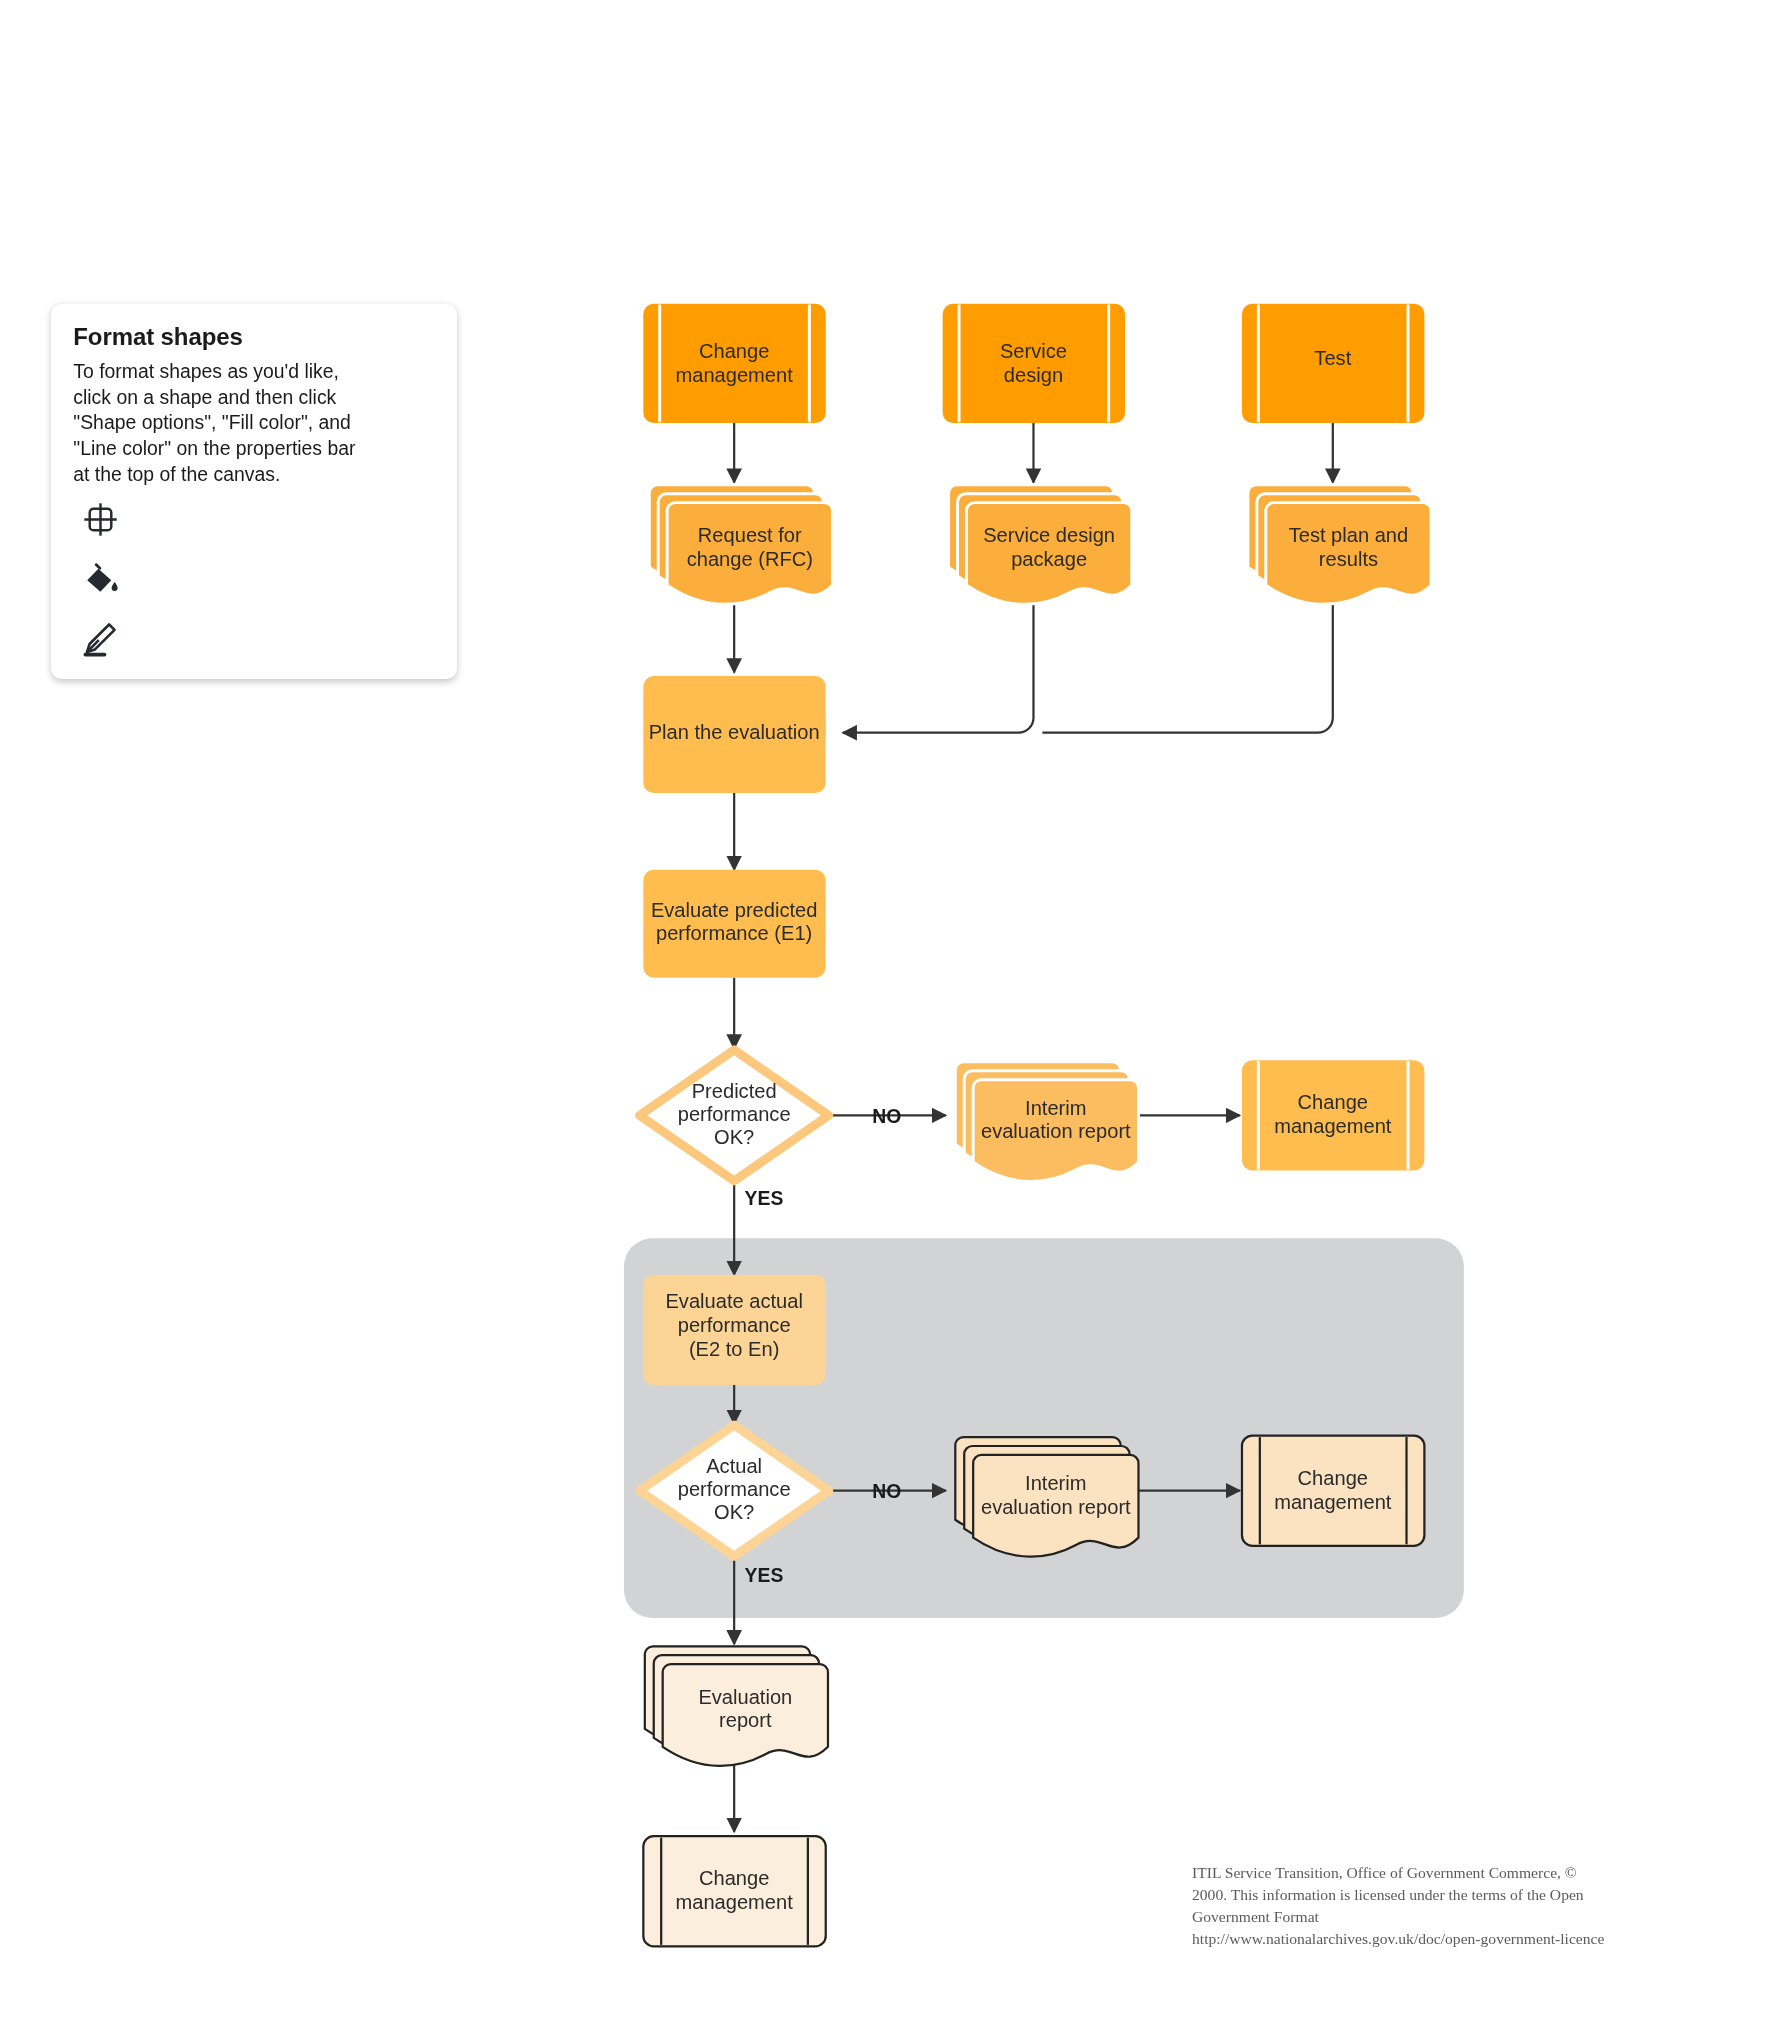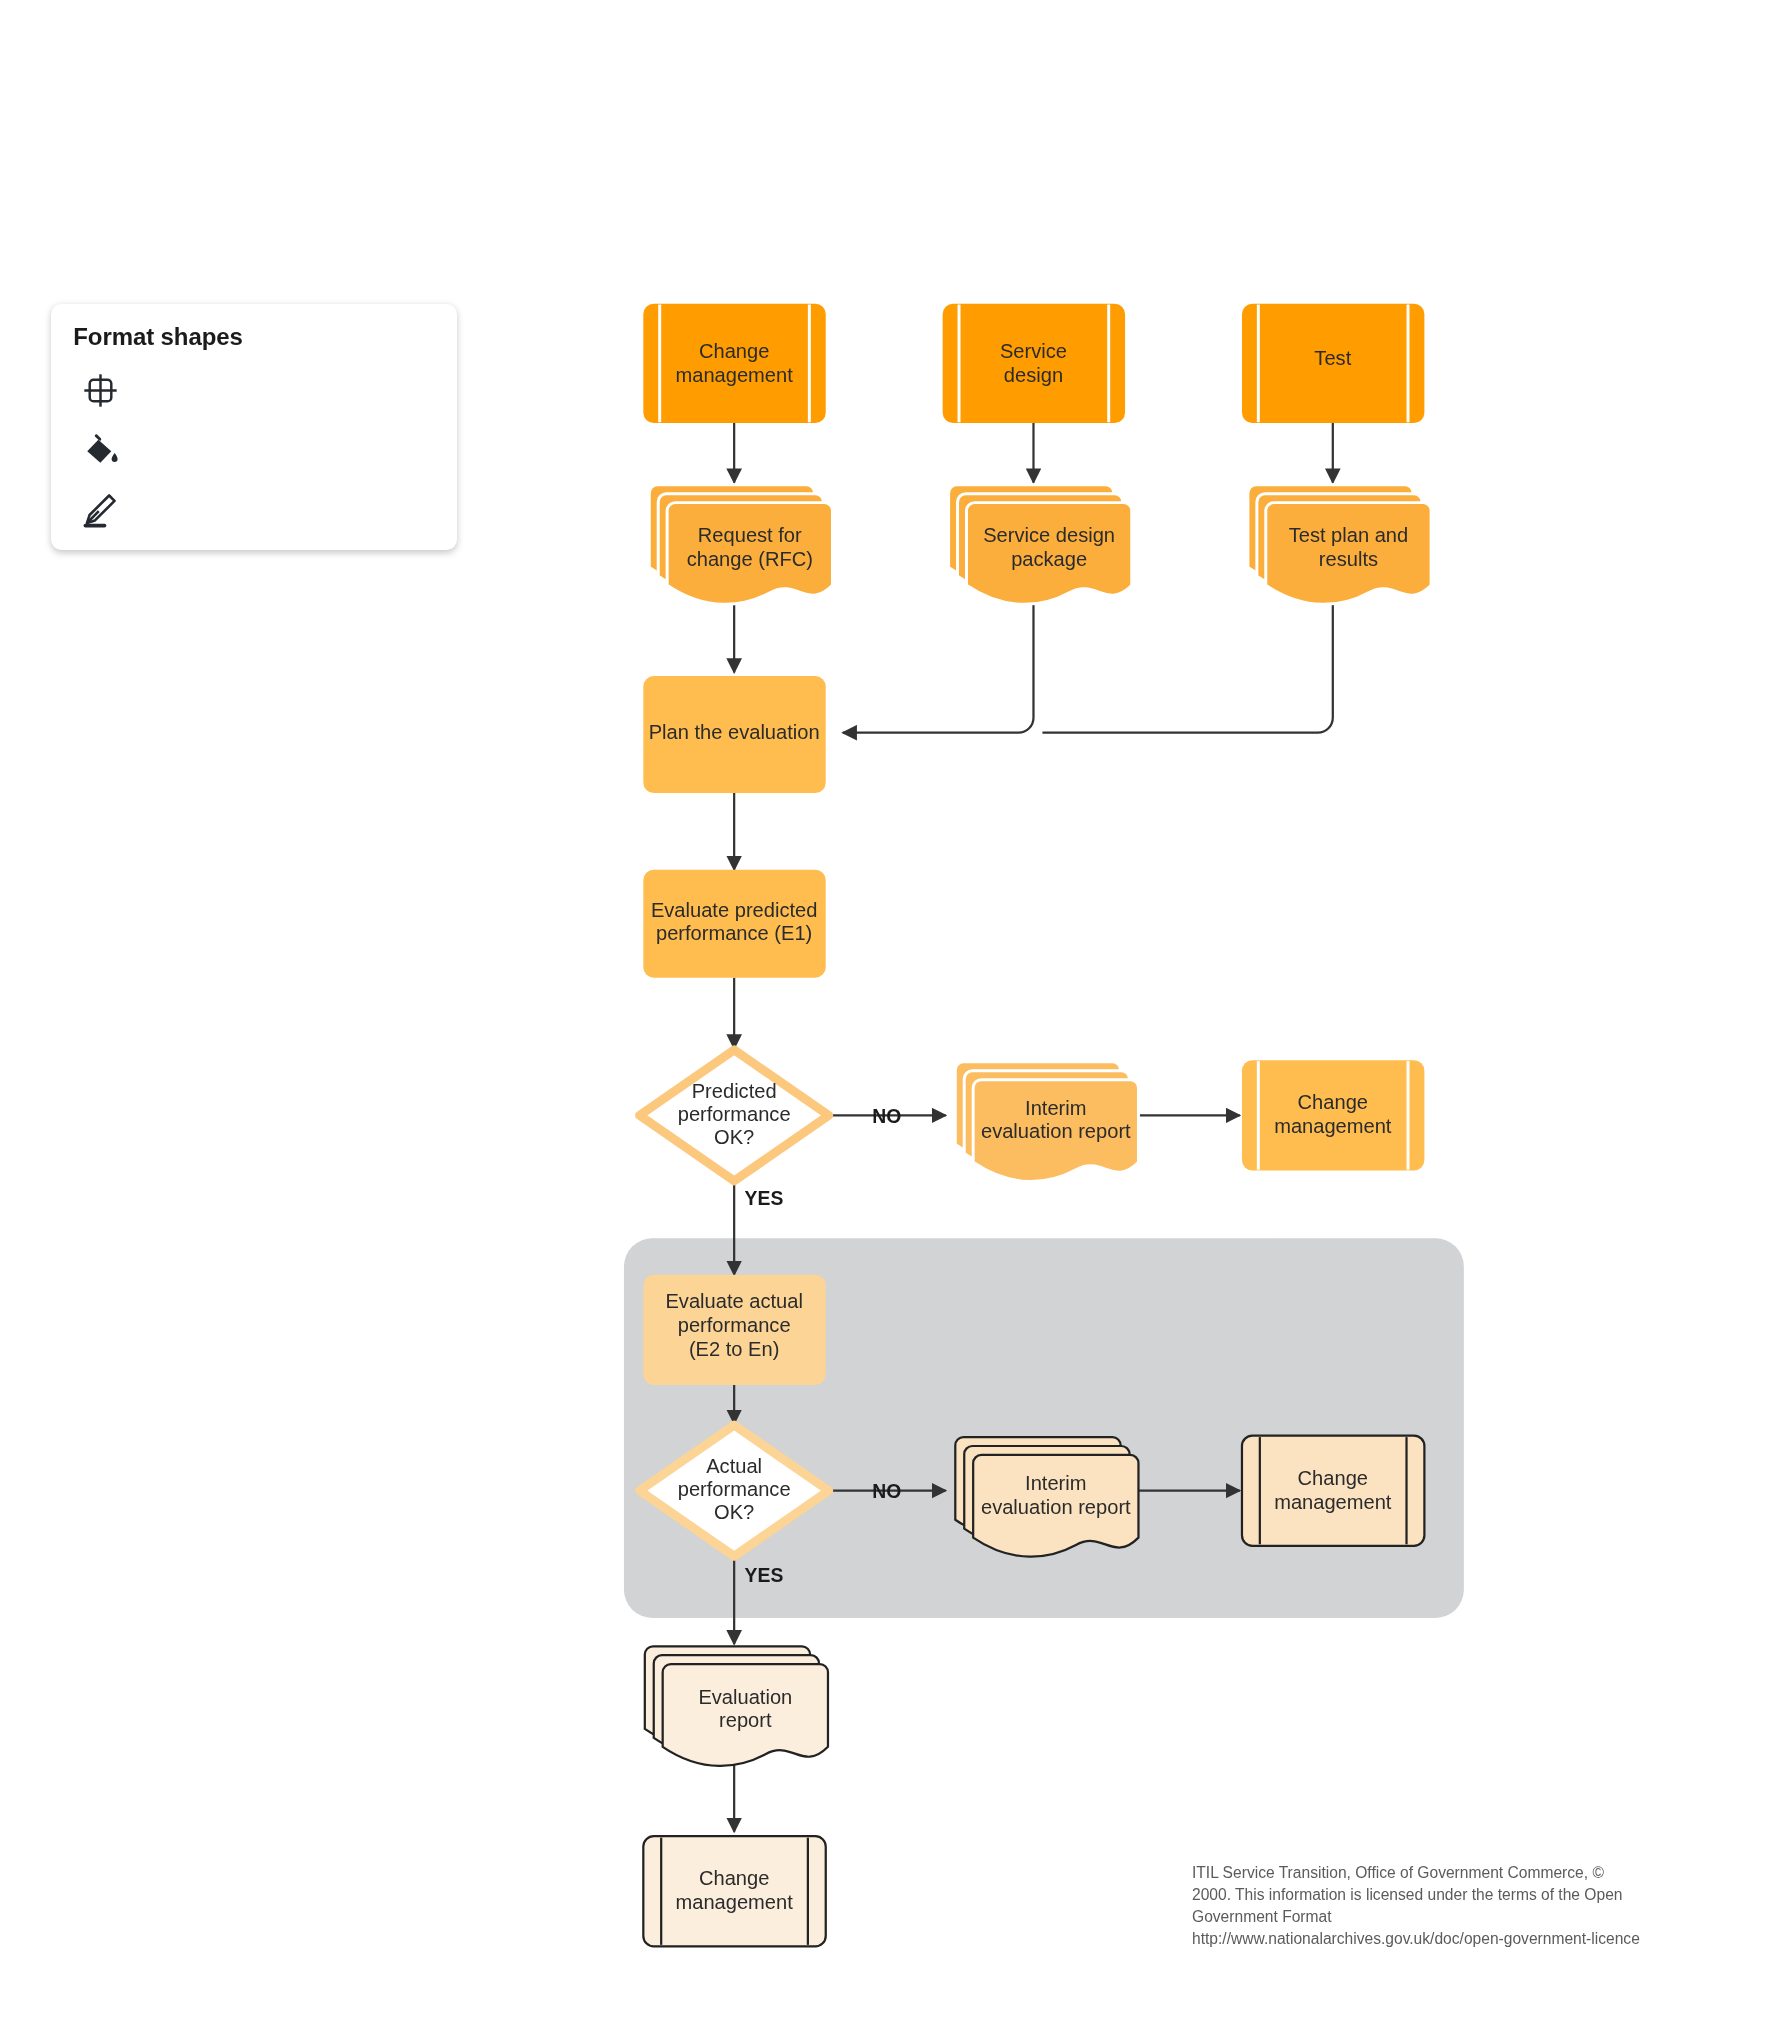--- a/index.html
+++ b/index.html
@@ -77,30 +77,31 @@
     fill: #1b1b1b;
   }
   .attribution {
     position: absolute;
     left: 1192px;
     top: 1862px;
     width: 551px;
     font-size: 15.6px;
     line-height: 1.42;
     color: #5b5b5b;
-    font-family: Liberation Sans, sans-serif;
+    font-family: Liberation Serif, serif;
   }
   .attribution div { white-space: pre-wrap; }
 </style>
 </head>
 <body>
 
 <div id="format-card">
   <div class="card-text">
     <p class="card-title">Format shapes</p>
+    <p class="card-body">To format shapes as you'd like, click on a shape and then click "Shape options", "Fill color", and "Line color" on the properties bar at the top of the canvas.</p>
   </div>
   <div class="card-icons">
     <span>
       <svg width="37" height="37" viewBox="0 0 24 24" fill="none" stroke="#252a31" stroke-width="1.6">
         <rect x="5" y="5" width="14" height="14" rx="2.5"></rect>
         <line x1="12" y1="1.5" x2="12" y2="22.5"></line>
         <line x1="1.5" y1="12" x2="22.5" y2="12"></line>
       </svg>
     </span>
     <span>

